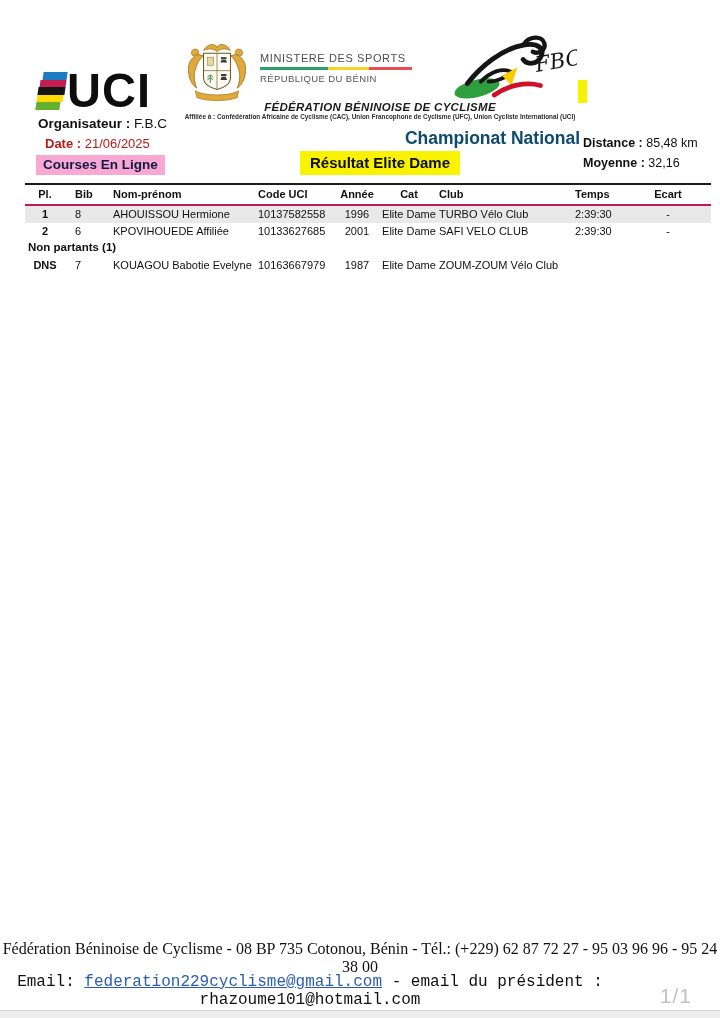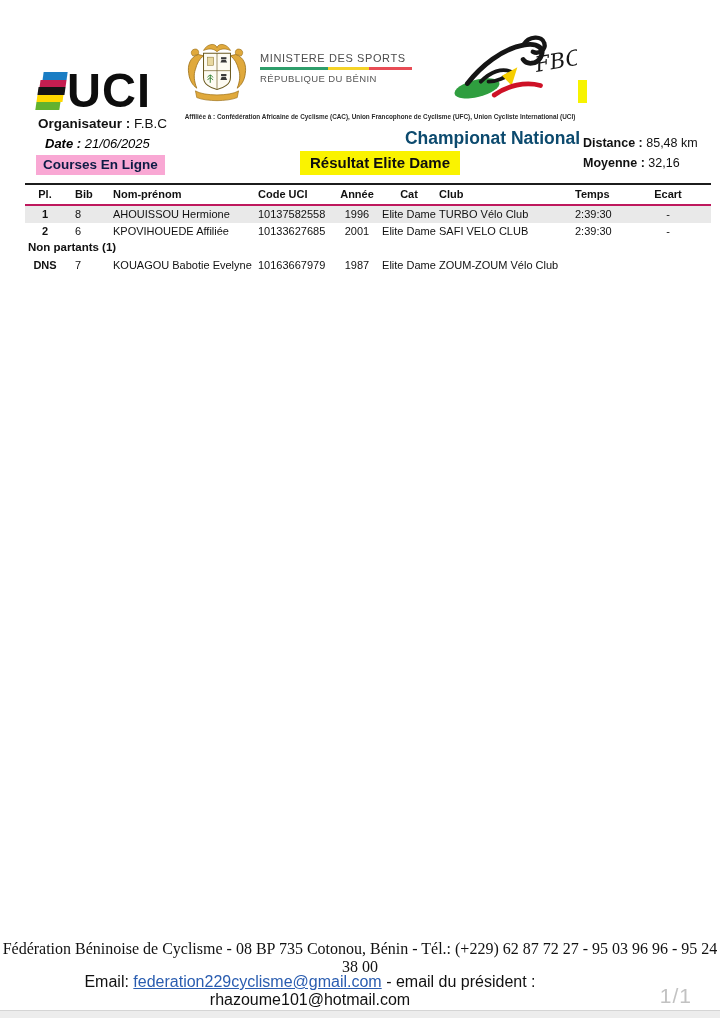--- a/index.html
+++ b/index.html
@@ -23,21 +23,21 @@
   .uci-stripe.s-black  { background: #141414; }
   .uci-stripe.s-yellow { background: #ffd900; width: 26px; }
   .uci-stripe.s-green  { background: #62b22f; width: 24px; }
   .uci-text {
     font-size: 47px; font-weight: 800; color: #0d0d0d; letter-spacing: 1px;
     line-height: 44px; margin-left: 2px; transform: scaleY(1.04);
   }
 
   
   .org-line { position: absolute; left: 38px; top: 116px; font-size: 13.5px; color: #111; }
-  .date-line { position: absolute; left: 45px; top: 136px; font-size: 13px; color: #000000; font-style: italic; }
+  .date-line { position: absolute; left: 45px; top: 136px; font-size: 13px; color: #b91c1c; }
   .bold-label { font-weight: bold; }
   .race-type {
     position: absolute; left: 36px; top: 155px;
     background: #f9a8d4; color: #0d1b45; font-weight: bold; font-size: 13.5px;
     padding: 2px 7px 3px 7px;
   }
 
   
   .coat-of-arms { position: absolute; left: 183px; top: 41px; }
   .ministry-text { position: absolute; left: 260px; top: 52px; width: 190px; }
@@ -121,21 +121,21 @@
     font-size: 11.5px; font-weight: bold; color: #111;
   }
 
   
   .footer-line1 {
     position: absolute; left: 0; top: 940px; width: 720px; text-align: center;
     font-family: "Liberation Serif", serif; font-size: 16px; color: #111;
   }
   .footer-line2 {
     position: absolute; left: 0; top: 973px; width: 620px; text-align: center;
-    font-family: Liberation Sans, sans-serif; font-size: 16px; color: #111;
+    font-family: Liberation Mono, monospace; font-size: 16px; color: #111;
   }
   .email-link { color: #2a5db0; text-decoration: underline; cursor: pointer; }
   .page-indicator {
     position: absolute; right: 28px; top: 984px;
     font-size: 21px; color: #c2c2c2; letter-spacing: 1px;
   }
   .bottom-strip {
     position: absolute; left: 0; bottom: 0; width: 720px; height: 8px;
     background: #ededed; border-top: 1px solid #d5d5d5;
   }
@@ -208,20 +208,21 @@
       <path d="M16,52 C30,34 52,16 74,12 C90,9 97,16 92,25 C88,32 78,33 74,27" fill="none" stroke="#151515" stroke-width="5" stroke-linecap="round"></path>
       <path d="M74,12 C80,2 94,2 96,10 C98,17 90,22 84,19" fill="none" stroke="#151515" stroke-width="4.5" stroke-linecap="round"></path>
       <path d="M30,50 C40,40 52,35 62,40 C56,46 46,50 38,50" fill="none" stroke="#151515" stroke-width="4" stroke-linecap="round"></path>
       <path d="M52,44 L68,35 L62,54 Z" fill="#f6ce00"></path>
       <path d="M44,64 C58,54 76,50 92,54" fill="none" stroke="#ce1126" stroke-width="5" stroke-linecap="round"></path>
       <text x="88" y="40" font-family="'DejaVu Serif', serif" font-style="italic" font-size="22" fill="#151515" transform="rotate(-10 88 40)">FBC</text>
     </svg>
   </div>
   <div class="yellow-tick"></div>
 
+  <div class="federation-title">FÉDÉRATION BÉNINOISE DE CYCLISME</div>
   <div class="affiliation">Affiliée à : Confédération Africaine de Cyclisme (CAC), Union Francophone de Cyclisme (UFC), Union Cycliste International (UCI)</div>
   <div class="event-title">Championat National</div>
   <div class="result-title-wrap">
     <span class="result-title">Résultat Elite Dame</span>
   </div>
 
   <div class="distance-line">
     <span class="bold-label">Distance :</span>
     <span>85,48 km</span>
   </div>

